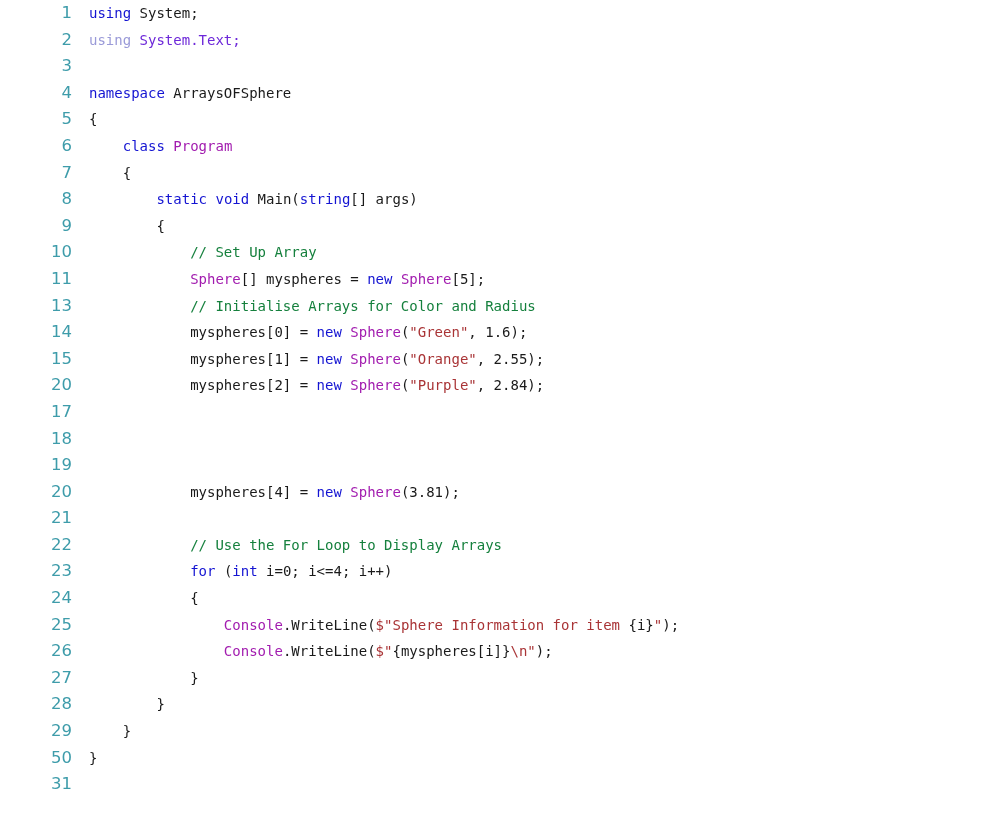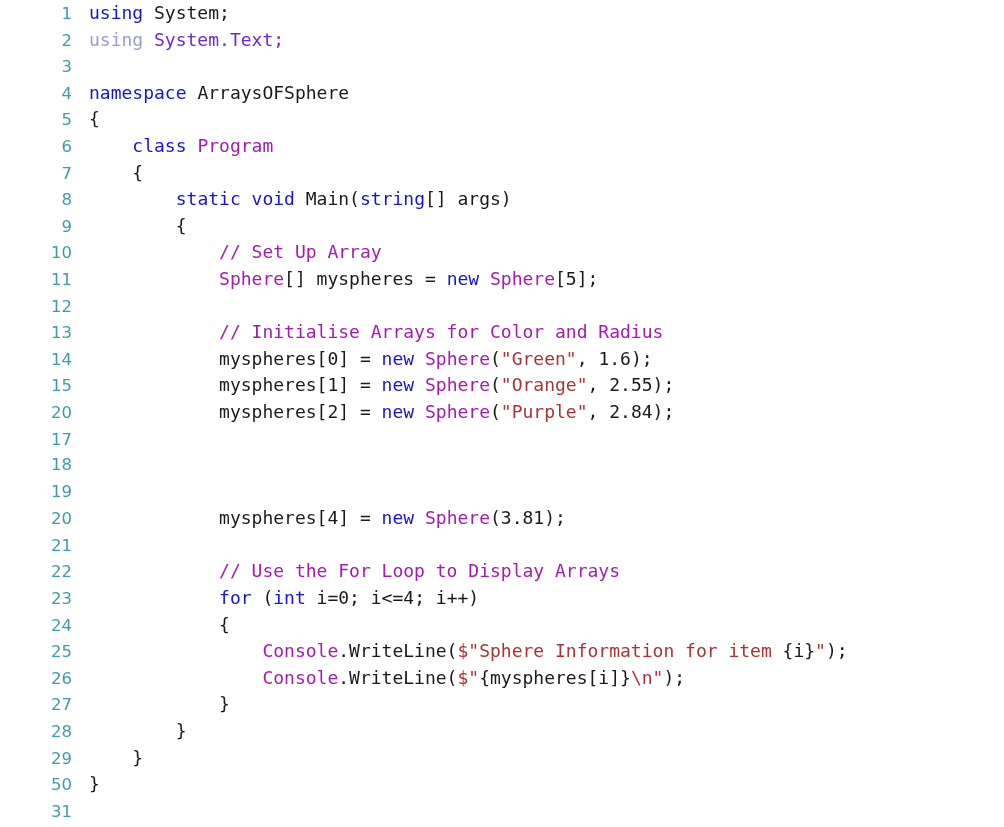--- a/index.html
+++ b/index.html
@@ -36,32 +36,32 @@
     color: #3e9caa;
     font-family: "DejaVu Sans", sans-serif;
     font-size: 16.5px;
     line-height: 26.6px;
     user-select: none;
   }
 
   .line-content {
     padding-left: 17px;
     font-family: "DejaVu Sans Mono", monospace;
-    font-size: 18px;
+    font-size: 14px;
     letter-spacing: 0px;
     line-height: 26.6px;
     white-space: pre;
     color: #1a1a1a;
   }
 
   
   .tok-plain    { color: #1a1a1a; }
   .tok-keyword  { color: #1414d2; }
   .tok-type     { color: #a21caf; }
-  .tok-comment  { color: #a21caf; }
+  .tok-comment  { color: #15803d; }
   .tok-string   { color: #a93436; }
   .tok-dim-kw   { color: #9a9ad8; }
   .tok-dim      { color: #6d28d9; }
   .tok-escape   { color: #a93436; }
 </style>
 </head>
 <body>
 
 <div id="code-listing">
   <div id="code-lines">
@@ -69,21 +69,20 @@
       <div class="code-line"><div class="line-number">2</div><div class="line-content"><span class="tok-dim-kw">using</span><span class="tok-dim"> System.Text;</span></div></div>
       <div class="code-line"><div class="line-number">3</div><div class="line-content">&nbsp;</div></div>
       <div class="code-line"><div class="line-number">4</div><div class="line-content"><span class="tok-keyword">namespace</span><span class="tok-plain"> ArraysOFSphere</span></div></div>
       <div class="code-line"><div class="line-number">5</div><div class="line-content"><span class="tok-plain">{</span></div></div>
       <div class="code-line"><div class="line-number">6</div><div class="line-content"><span class="tok-plain">    </span><span class="tok-keyword">class</span><span class="tok-plain"> </span><span class="tok-type">Program</span></div></div>
       <div class="code-line"><div class="line-number">7</div><div class="line-content"><span class="tok-plain">    {</span></div></div>
       <div class="code-line"><div class="line-number">8</div><div class="line-content"><span class="tok-plain">        </span><span class="tok-keyword">static</span><span class="tok-plain"> </span><span class="tok-keyword">void</span><span class="tok-plain"> Main(</span><span class="tok-keyword">string</span><span class="tok-plain">[] args)</span></div></div>
       <div class="code-line"><div class="line-number">9</div><div class="line-content"><span class="tok-plain">        {</span></div></div>
       <div class="code-line"><div class="line-number">10</div><div class="line-content"><span class="tok-plain">            </span><span class="tok-comment">// Set Up Array</span></div></div>
       <div class="code-line"><div class="line-number">11</div><div class="line-content"><span class="tok-plain">            </span><span class="tok-type">Sphere</span><span class="tok-plain">[] myspheres = </span><span class="tok-keyword">new</span><span class="tok-plain"> </span><span class="tok-type">Sphere</span><span class="tok-plain">[5];</span></div></div>
-      <div class="code-line"><div class="line-number">12</div><div class="line-content">&nbsp;</div></div>
       <div class="code-line"><div class="line-number">13</div><div class="line-content"><span class="tok-plain">            </span><span class="tok-comment">// Initialise Arrays for Color and Radius</span></div></div>
       <div class="code-line"><div class="line-number">14</div><div class="line-content"><span class="tok-plain">            myspheres[0] = </span><span class="tok-keyword">new</span><span class="tok-plain"> </span><span class="tok-type">Sphere</span><span class="tok-plain">(</span><span class="tok-string">"Green"</span><span class="tok-plain">, 1.6);</span></div></div>
       <div class="code-line"><div class="line-number">15</div><div class="line-content"><span class="tok-plain">            myspheres[1] = </span><span class="tok-keyword">new</span><span class="tok-plain"> </span><span class="tok-type">Sphere</span><span class="tok-plain">(</span><span class="tok-string">"Orange"</span><span class="tok-plain">, 2.55);</span></div></div>
       <div class="code-line"><div class="line-number">20</div><div class="line-content"><span class="tok-plain">            myspheres[2] = </span><span class="tok-keyword">new</span><span class="tok-plain"> </span><span class="tok-type">Sphere</span><span class="tok-plain">(</span><span class="tok-string">"Purple"</span><span class="tok-plain">, 2.84);</span></div></div>
       <div class="code-line"><div class="line-number">17</div><div class="line-content">&nbsp;</div></div>
       <div class="code-line"><div class="line-number">18</div></div>
       <div class="code-line"><div class="line-number">19</div></div>
       <div class="code-line"><div class="line-number">20</div><div class="line-content"><span class="tok-plain">            myspheres[4] = </span><span class="tok-keyword">new</span><span class="tok-plain"> </span><span class="tok-type">Sphere</span><span class="tok-plain">(3.81);</span></div></div>
       <div class="code-line"><div class="line-number">21</div><div class="line-content">&nbsp;</div></div>
       <div class="code-line"><div class="line-number">22</div><div class="line-content"><span class="tok-plain">            </span><span class="tok-comment">// Use the For Loop to Display Arrays</span></div></div>

